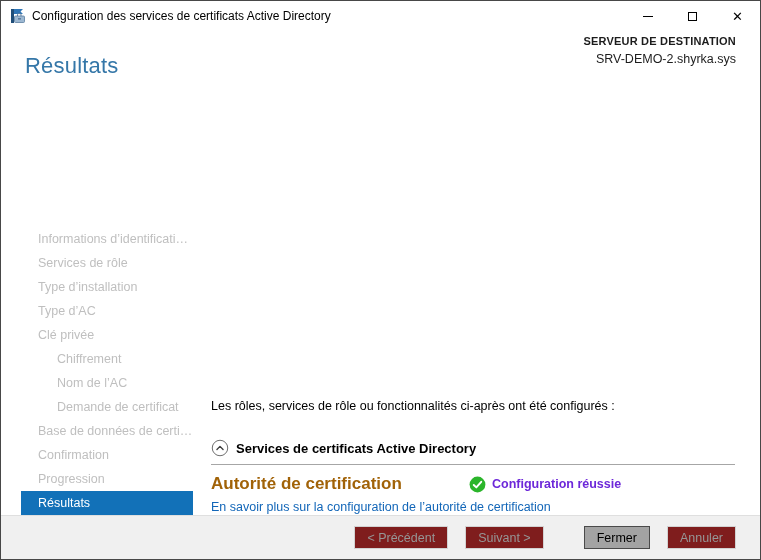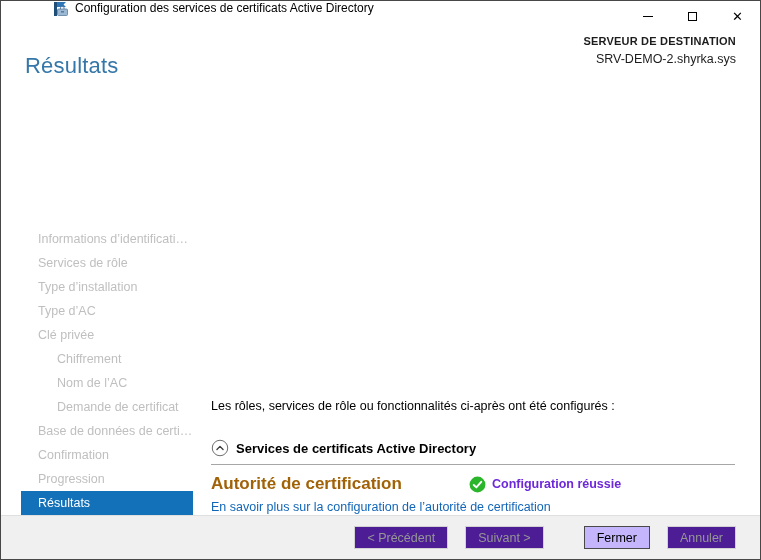--- a/index.html
+++ b/index.html
@@ -13,21 +13,21 @@
     width: 761px; height: 560px;
     border: 1px solid #474747;
     background: #ffffff;
     display: flex; flex-direction: column;
     overflow: hidden;
   }
   
   .titlebar {
     height: 30px; flex: 0 0 30px;
     background: #ffffff;
-    display: flex;  margin-left: 43px;
+    display: flex; align-items: center;
   }
   .titlebar .app-icon { width: 16px; height: 16px; margin: 0 6px 0 9px; flex: 0 0 16px; }
   .titlebar .title-text { font-size: 12px; color: #000000; white-space: nowrap; }
   .win-controls { margin-left: auto; display: flex; height: 30px; }
   .win-btn { width: 45px; height: 30px; display: flex; align-items: center; justify-content: center; cursor: default; }
   .glyph-min { width: 10px; height: 1px; background: #000; display: block; }
   .glyph-max { width: 9px; height: 9px; border: 1px solid #000; display: block; }
   .glyph-close { font-size: 13px; color: #000; line-height: 1; }
   
   .header {
@@ -71,22 +71,22 @@
     background: #f0f0f0; border-top: 1px solid #dfdfdf;
     display: flex; align-items: center; justify-content: flex-end;
     padding-right: 24px;
   }
   .btn {
     height: 23px; min-width: 60px;
     font-family: "Liberation Sans", sans-serif;
     font-size: 12.5px; padding: 0 12px;
     background: #f3f3f3; border: 1px solid #cdcdcd; color: #8b8b8b;
   }
-  .btn.disabled { background: #4c1d95; border-color: #d2d2d2; color: #969696; }
-  .btn.default { background: #c4b5fd; border: 1px solid #4a4a4a; color: #000; }
+  .btn.disabled { background: #7f1d1d; border-color: #d2d2d2; color: #969696; }
+  .btn.default { background: #a3a3a3; border: 1px solid #4a4a4a; color: #000; }
   .btn + .btn { margin-left: 17px; }
   .btn.gap-before { margin-left: 40px; }
 </style>
 </head>
 <body>
 
 <div class="window">
 
   <div class="titlebar">
     <svg class="app-icon" viewBox="0 0 16 16">

